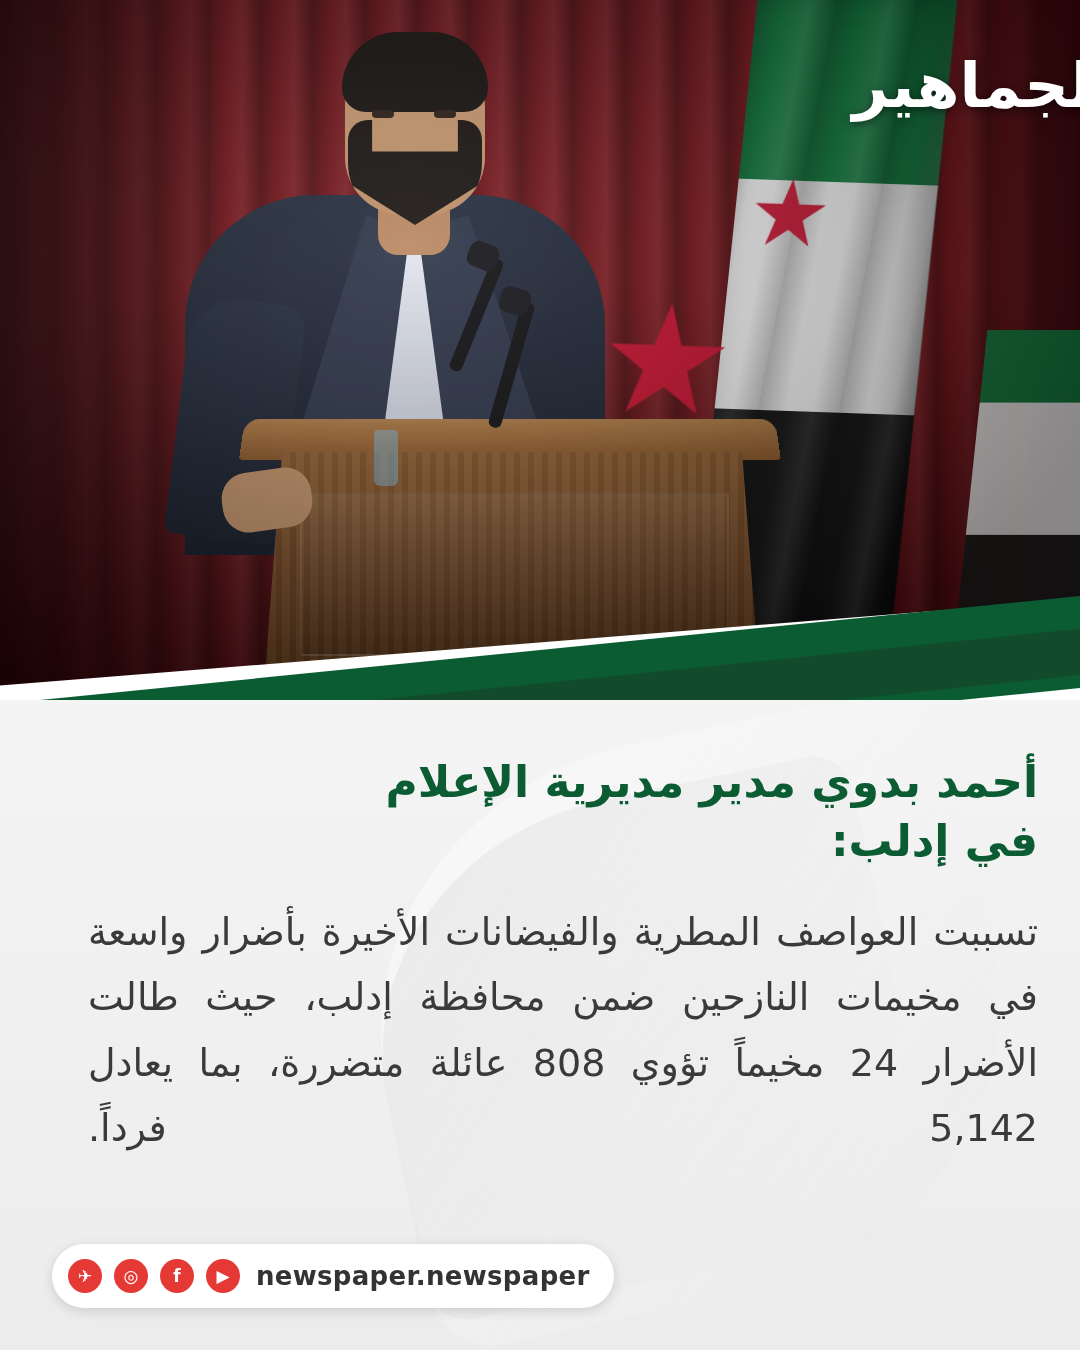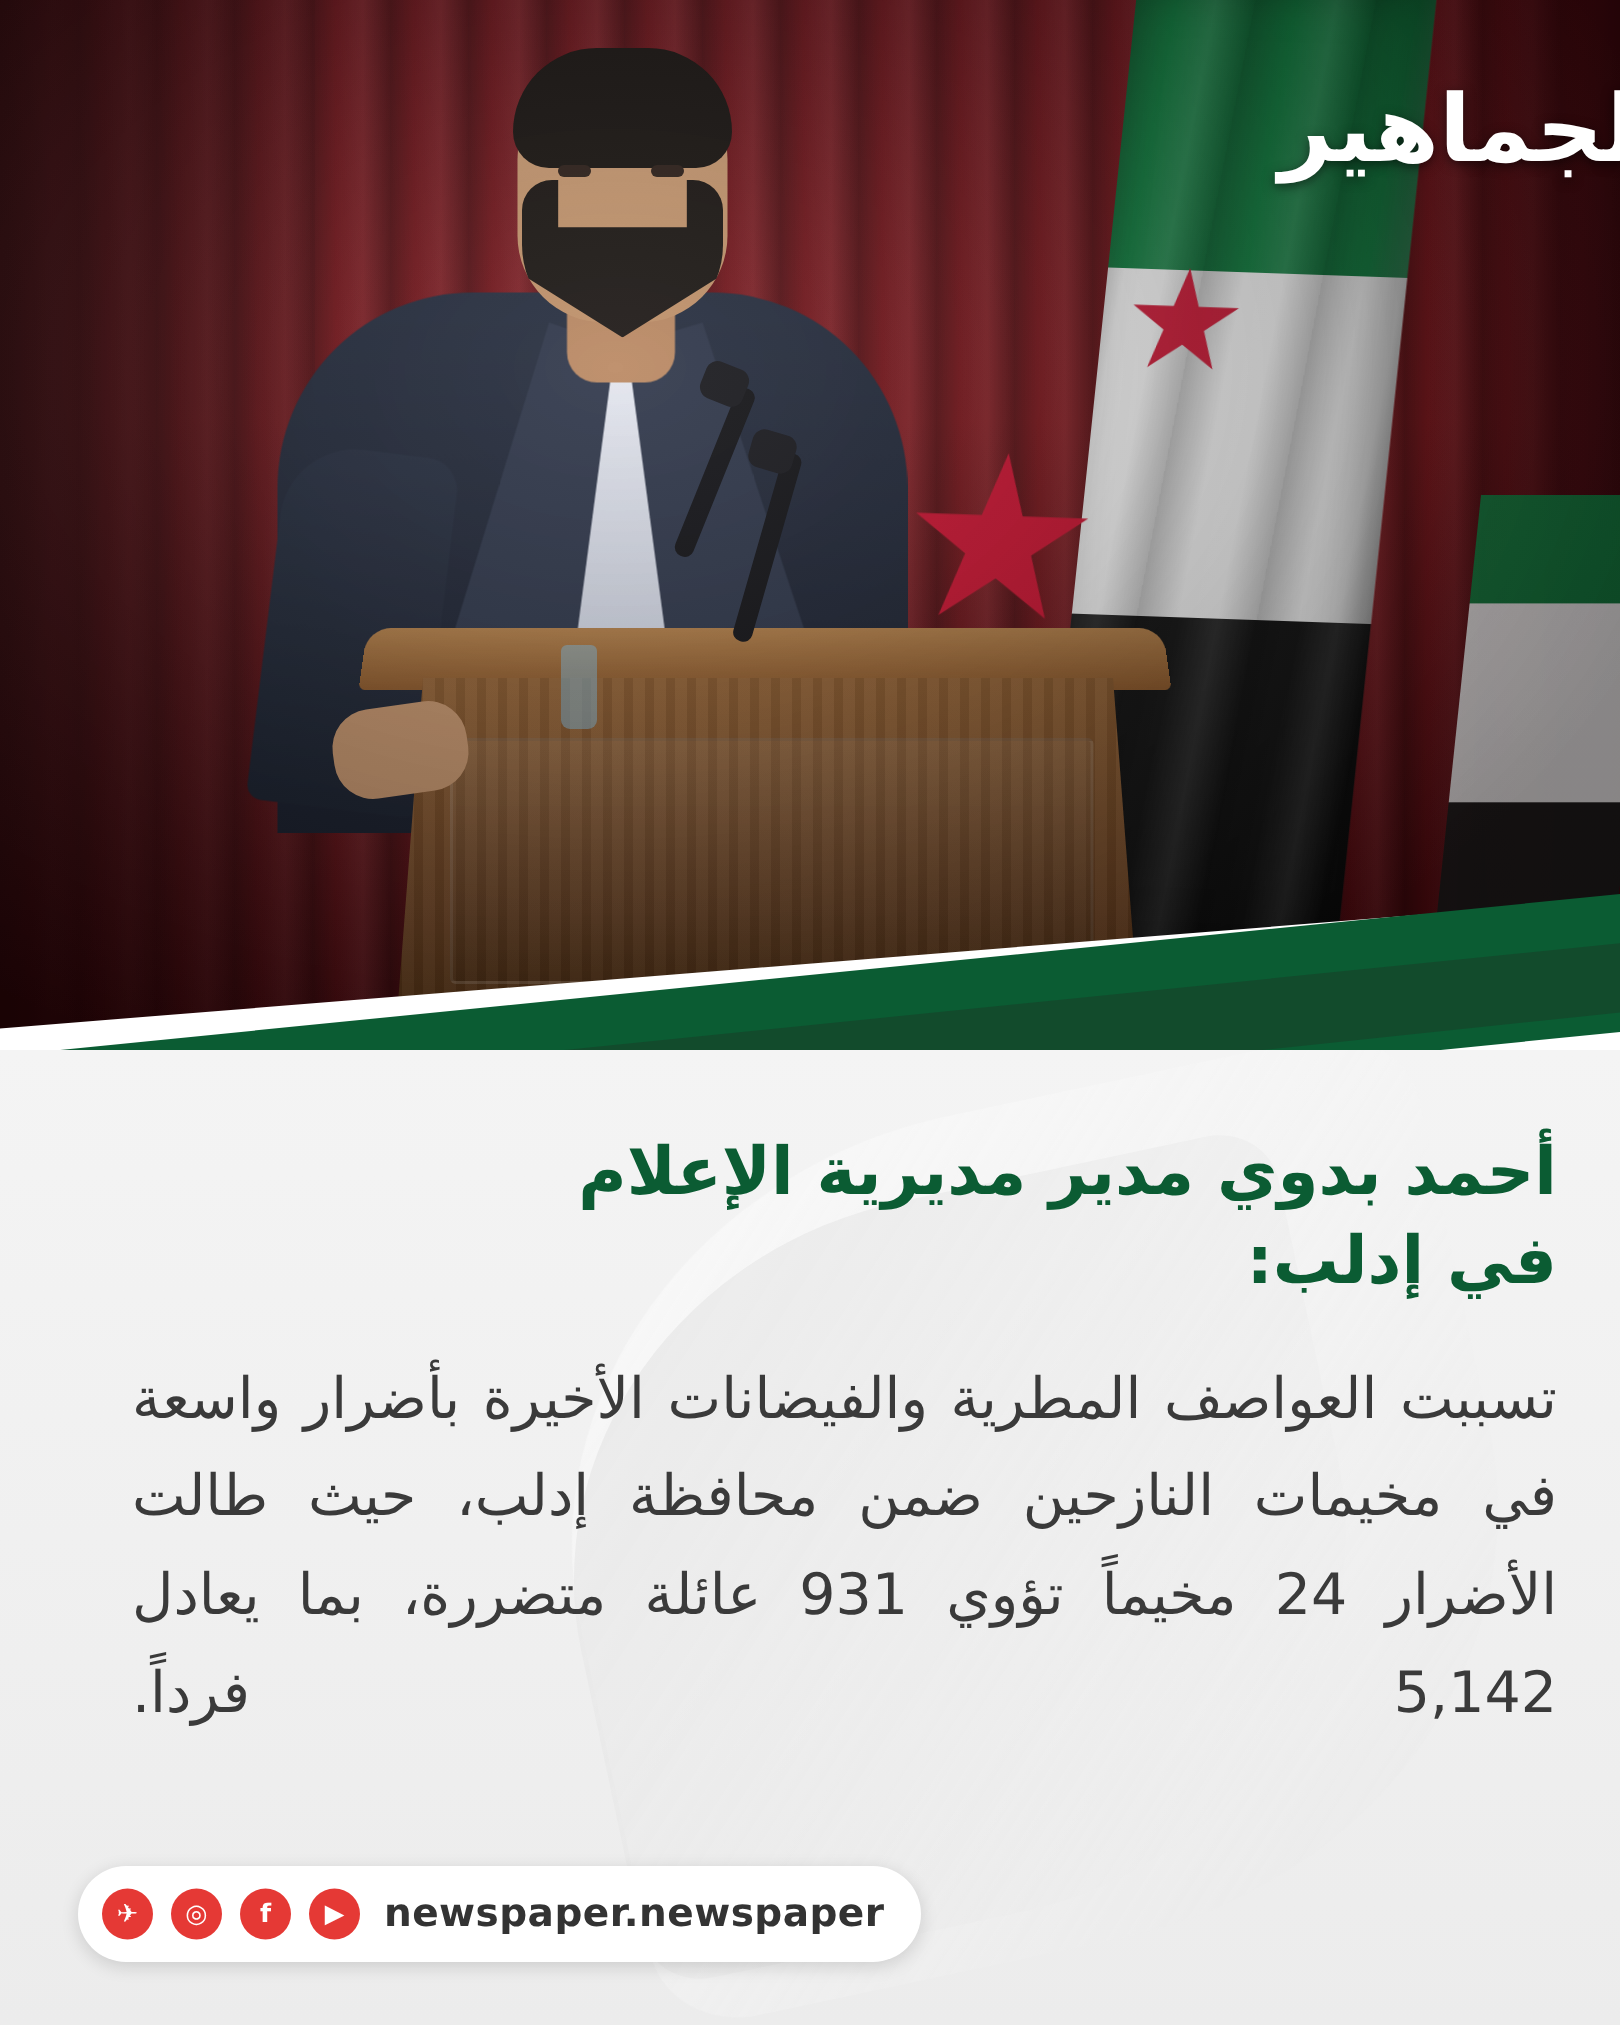--- a/index.html
+++ b/index.html
@@ -490,21 +490,21 @@
   <div class="green-band"></div>
   <div class="green-band-2"></div>
 
   <div class="text-area">
     <div class="watermark">
       <div class="wm-swoosh"></div>
       <div class="wm-swoosh2"></div>
     </div>
 
     <div class="headline">أحمد بدوي مدير مديرية الإعلام في إدلب:</div>
-    <div class="body-text">تسببت العواصف المطرية والفيضانات الأخيرة بأضرار واسعة في مخيمات النازحين ضمن محافظة إدلب، حيث طالت الأضرار 24 مخيماً تؤوي 931 عائلة متضررة، بما يعادل 5,142 فرداً.</div>
+    <div class="body-text">تسببت العواصف المطرية والفيضانات الأخيرة بأضرار واسعة في مخيمات النازحين ضمن محافظة إدلب، حيث طالت الأضرار 24 مخيماً تؤوي 808 عائلة متضررة، بما يعادل 5,142 فرداً.</div>
 
     <div class="footer-pill">
       <span class="handle">newspaper.newspaper</span>
       <span class="social">
         <span class="s-icon s-tg">✈</span>
         <span class="s-icon s-ig">◎</span>
         <span class="s-icon s-fb">f</span>
         <span class="s-icon s-yt">▶</span>
       </span>
     </div>

